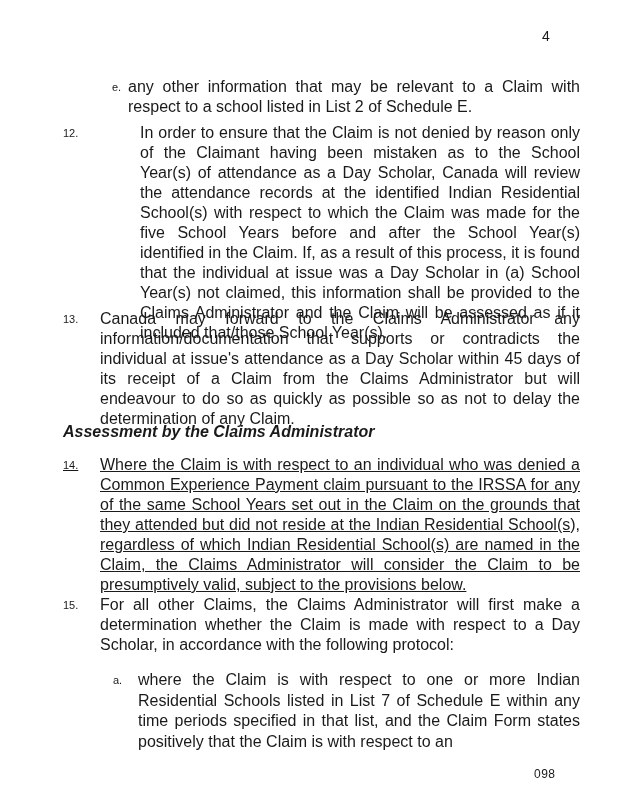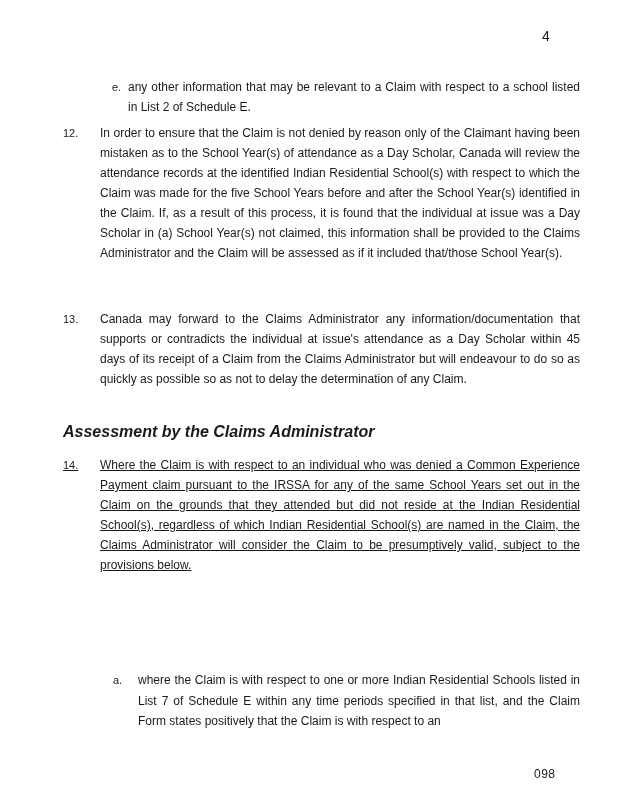--- a/index.html
+++ b/index.html
@@ -7,21 +7,21 @@
     position:relative;
     width:623px;height:807px;
     background:#ffffff;
     font-family:"Liberation Sans", sans-serif;
     color:#1a1a1a;
     overflow:hidden;
   }
   .block{position:absolute;display:flex;align-items:flex-start;}
   .block .txt{
     flex:1;
-    font-size:12px;
+    font-size:16px;
     line-height:20px;
     text-align:justify;
   }
   .block .num, .block .marker{
     font-size:11px;
     line-height:20px;
     flex:0 0 auto;
   }
   .para{left:63px;width:517px;}
   .para .num{width:37px;}
@@ -49,37 +49,41 @@
 
 <div class="page">
 
   <div class="pgnum-top">4</div>
 
   <div class="block sub-e" style="top:77px;">
     <span class="marker">e.</span>
     <div class="txt">any other information that may be relevant to a Claim with respect to a school listed in List 2 of Schedule E.</div>
   </div>
 
-  <div class="block para" style="top:123px;">
+  <div class="block para" style="top:123px;gap:40px;">
     <span class="num">12.</span>
     <div class="txt">In order to ensure that the Claim is not denied by reason only of the Claimant having been mistaken as to the School Year(s) of attendance as a Day Scholar, Canada will review the attendance records at the identified Indian Residential School(s) with respect to which the Claim was made for the five School Years before and after the School Year(s) identified in the Claim. If, as a result of this process, it is found that the individual at issue was a Day Scholar in (a) School Year(s) not claimed, this information shall be provided to the Claims Administrator and the Claim will be assessed as if it included that/those School Year(s).</div>
   </div>
 
   <div class="block para" style="top:309px;">
     <span class="num">13.</span>
     <div class="txt">Canada may forward to the Claims Administrator any information/documentation that supports or contradicts the individual at issue's attendance as a Day Scholar within 45 days of its receipt of a Claim from the Claims Administrator but will endeavour to do so as quickly as possible so as not to delay the determination of any Claim.</div>
   </div>
 
   <div class="heading">Assessment by the Claims Administrator</div>
 
   <div class="block para" style="top:455px;text-decoration:underline;">
     <span class="num">14.</span>
     <div class="txt">Where the Claim is with respect to an individual who was denied a Common Experience Payment claim pursuant to the IRSSA for any of the same School Years set out in the Claim on the grounds that they attended but did not reside at the Indian Residential School(s), regardless of which Indian Residential School(s) are named in the Claim, the Claims Administrator will consider the Claim to be presumptively valid, subject to the provisions below.</div>
   </div>
 
+  <div class="block para" style="top:595px;">
+    <span class="num">15.</span>
+    <div class="txt">For all other Claims, the Claims Administrator will first make a determination whether the Claim is made with respect to a Day Scholar, in accordance with the following protocol:</div>
+  </div>
 
   <div class="block sub-a" style="top:670px;">
     <span class="marker">a.</span>
     <div class="txt">where the Claim is with respect to one or more Indian Residential Schools listed in List 7 of Schedule E within any time periods specified in that list, and the Claim Form states positively that the Claim is with respect to an</div>
   </div>
 
   <div class="pgnum-bottom">098</div>
 
 </div>
 

